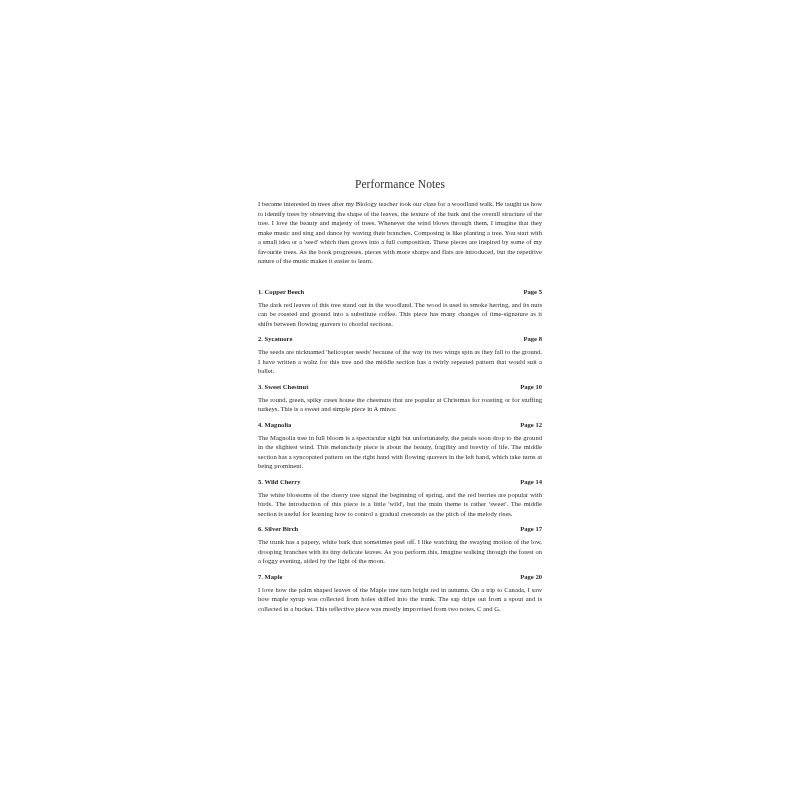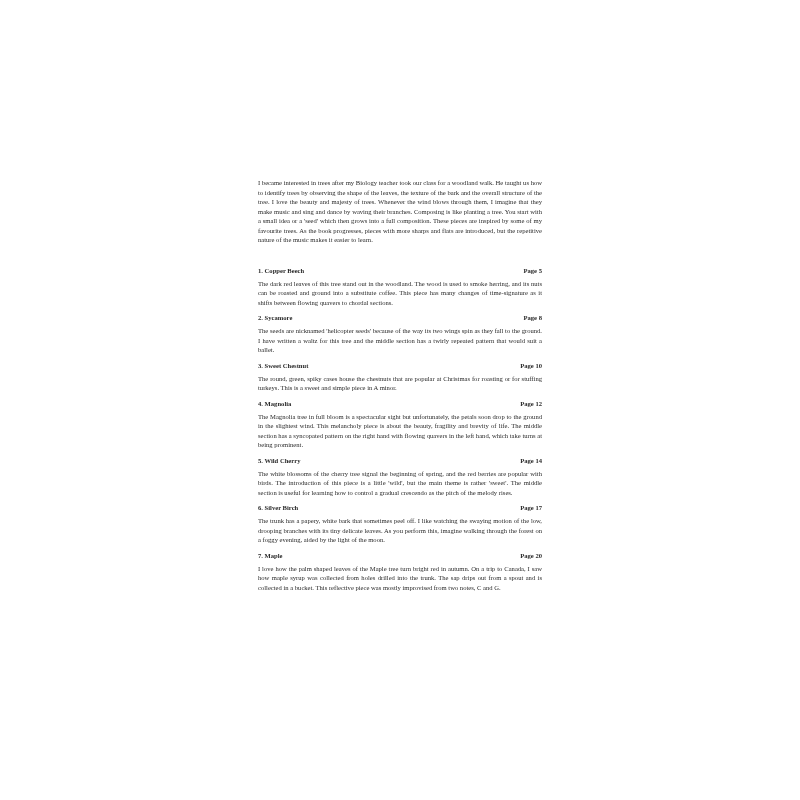--- a/index.html
+++ b/index.html
@@ -22,20 +22,21 @@
     font-size: 6.6px; font-weight: bold; margin-bottom: 4px; line-height: 9px;
   }
   .entry-body {
     font-size: 6.6px; line-height: 9.5px; text-align: justify; margin: 0;
   }
 </style>
 </head>
 <body>
 
 <div class="page">
+  <h1 class="title">Performance Notes</h1>
   <p class="intro">I became interested in trees after my Biology teacher took our class for a woodland walk. He taught us how to identify trees by observing the shape of the leaves, the texture of the bark and the overall structure of the tree. I love the beauty and majesty of trees. Whenever the wind blows through them, I imagine that they make music and sing and dance by waving their branches. Composing is like planting a tree. You start with a small idea or a 'seed' which then grows into a full composition. These pieces are inspired by some of my favourite trees. As the book progresses, pieces with more sharps and flats are introduced, but the repetitive nature of the music makes it easier to learn.</p>
 
   <div class="entry">
     <div class="entry-head">
       <span>1. Copper Beech</span>
       <span>Page 5</span>
     </div>
     <p class="entry-body">The dark red leaves of this tree stand out in the woodland. The wood is used to smoke herring, and its nuts can be roasted and ground into a substitute coffee. This piece has many changes of time-signature as it shifts between flowing quavers to chordal sections.</p>
   </div>
 

